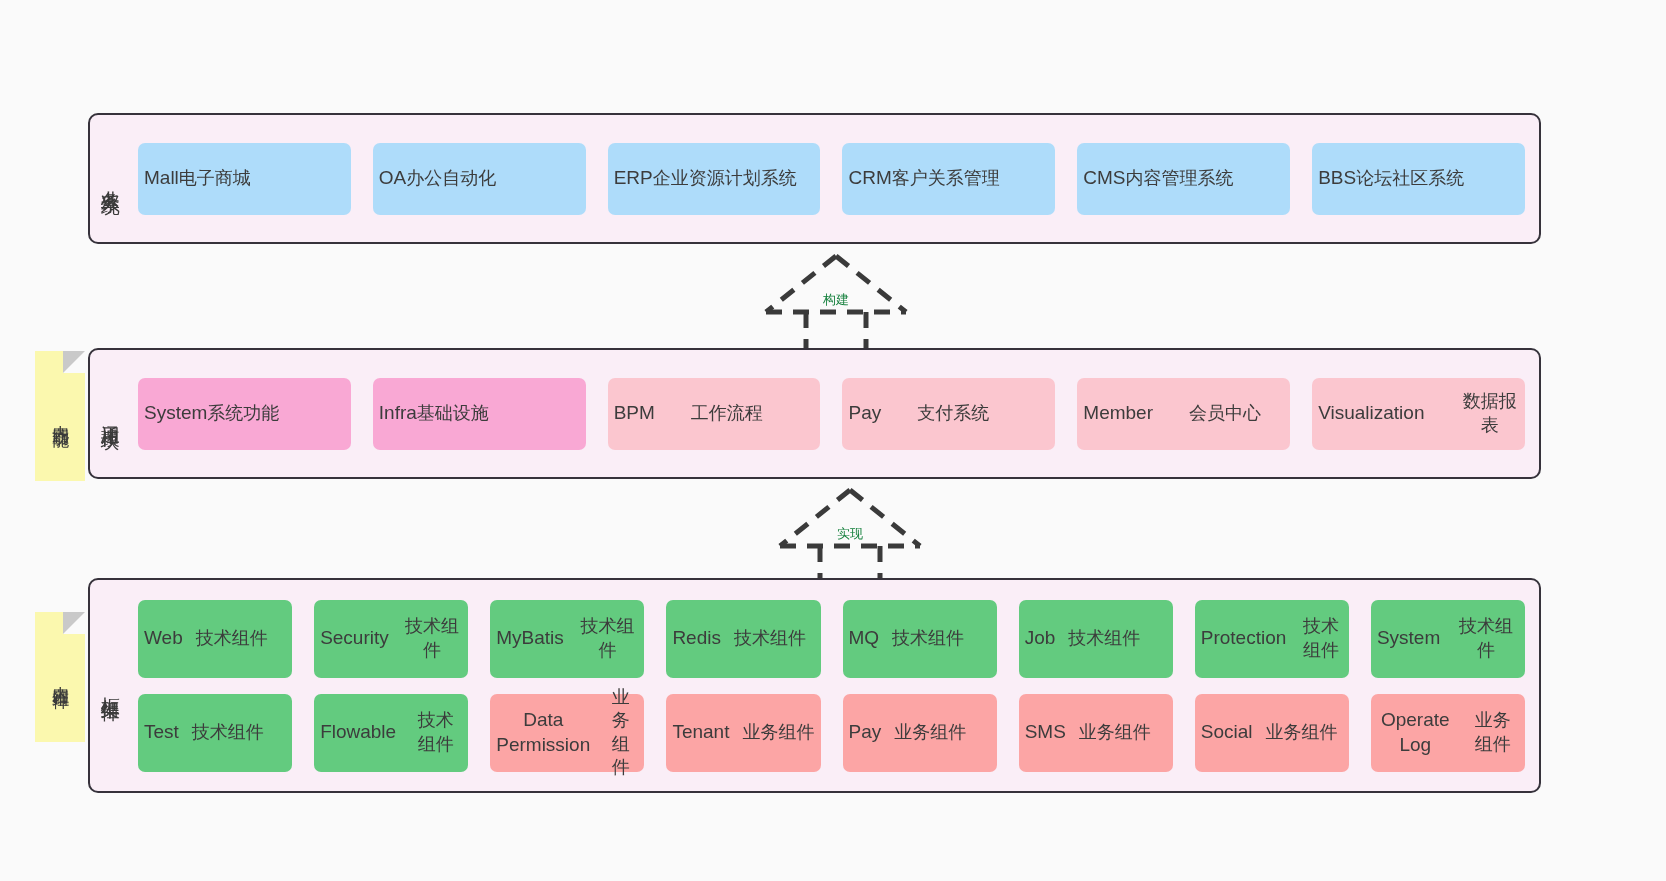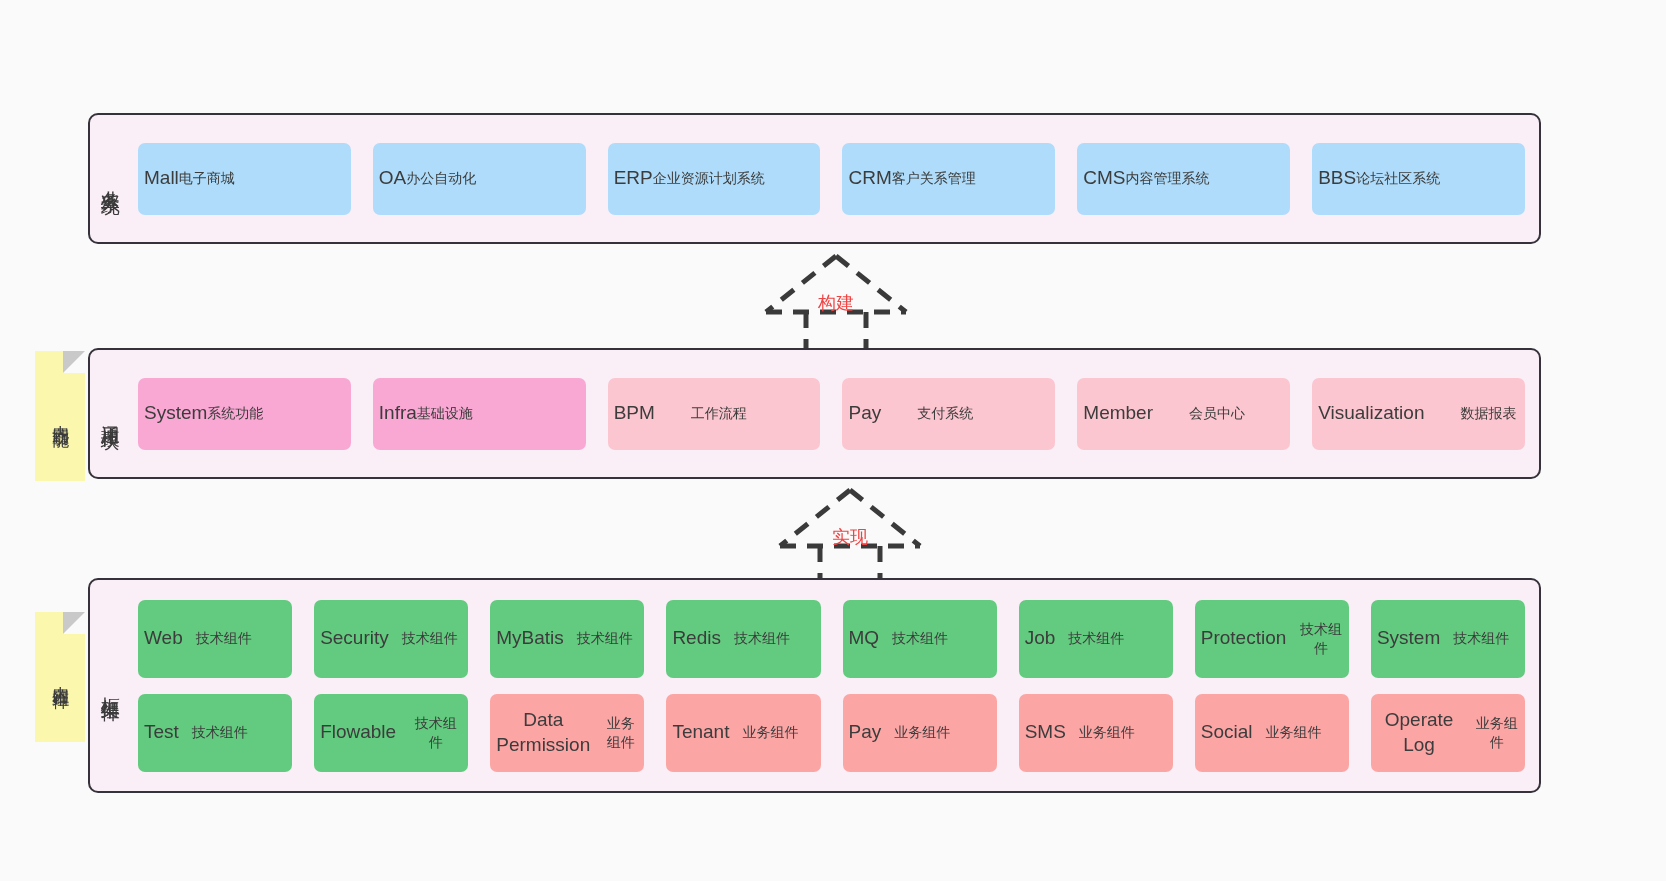--- a/index.html
+++ b/index.html
@@ -57,21 +57,21 @@
     flex-direction: row;
     align-items: center;
     justify-content: flex-start;
     text-align: center;
     font-size: 19px;
     line-height: 1.3;
     color: #3c3c3c;
     padding: 4px 6px;
     user-select: none;
   }
-  .cell .cell-sub { font-size: 14px; }
+  .cell .cell-sub { font-size: 18px; }
   .cell-en { white-space: normal; }
 
   
   #layer-business { left: 88px; top: 113px; width: 1453px; height: 131px; }
   #layer-business .cell { height: 72px; }
 
   #layer-common { left: 88px; top: 348px; width: 1453px; height: 131px; }
   #layer-common .cell { height: 72px; }
 
   #layer-framework { left: 88px; top: 578px; width: 1453px; height: 215px; }
@@ -114,22 +114,22 @@
   
   .arrow-group { position: absolute; width: 180px; height: 100px; }
   #arrow-build     { left: 746px; top: 250px; }
   #arrow-implement { left: 760px; top: 484px; }
   .arrow-group svg { position: absolute; left: 0; top: 0; }
   .arrow-label {
     position: absolute;
     left: 0; right: 0;
     top: 41px;
     text-align: center;
-    font-size: 18px;
-    color: #ef4444;
+    font-size: 13px;
+    color: #15803d;
     user-select: none;
     pointer-events: none;
   }
 </style>
 </head>
 <body>
 
 <div id="canvas">
 
   <div class="layer" id="layer-business">

